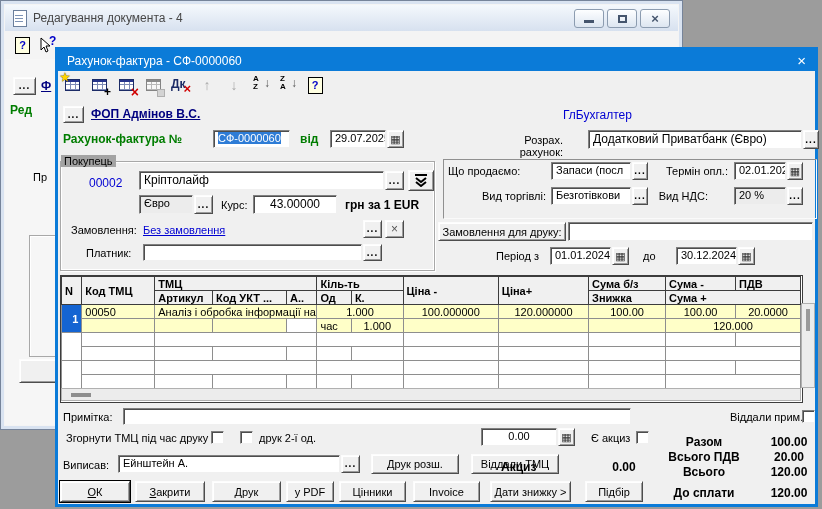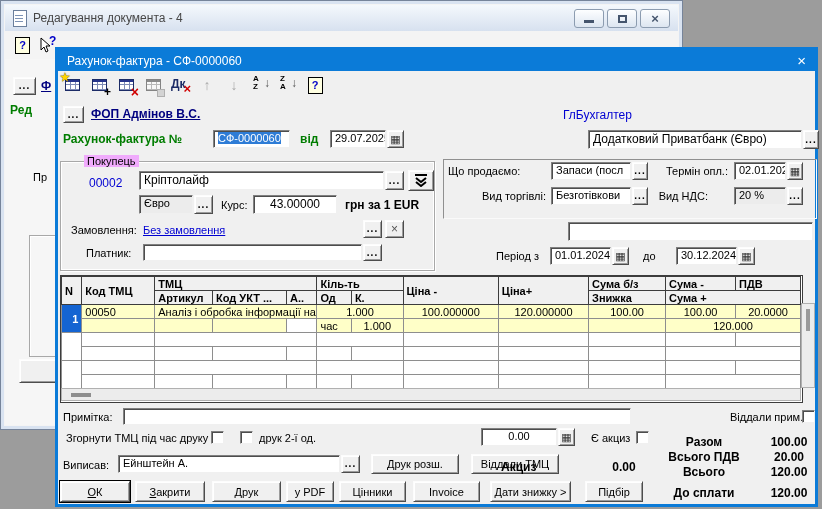--- a/index.html
+++ b/index.html
@@ -6,21 +6,21 @@
   body{width:822px;height:509px;background:#9c9c9c;font-family:"Liberation Sans",sans-serif;font-size:11px;color:#000;overflow:hidden;position:relative}
   .abs{position:absolute}
   .sunken{background:#fff;border:1px solid;border-color:#808080 #f0f0f0 #f0f0f0 #808080;box-shadow:inset 1px 1px 0 #4d4d4d;box-sizing:border-box;padding:1px 4px;white-space:nowrap;overflow:hidden}
   .raised{background:#f0f0f0;border:1px solid;border-color:#fcfcfc #4d4d4d #4d4d4d #fcfcfc;box-shadow:inset 1px 1px 0 #fff,inset -1px -1px 0 #9c9c9c;box-sizing:border-box}
   .btn{display:flex;align-items:center;justify-content:center;cursor:default;white-space:nowrap}
   .btn span{display:block}
   .ac::first-letter{text-decoration:underline}
   .dots{font-weight:bold;letter-spacing:1px;font-size:10px;line-height:6px}
   .cb{width:13px;height:13px;background:#fff;border:1px solid;border-color:#808080 #f0f0f0 #f0f0f0 #808080;box-shadow:inset 1px 1px 0 #4d4d4d;box-sizing:border-box}
   .gbox{border:1px solid #a8a8a8;box-shadow:inset 1px 1px 0 #fff,inset -1px -1px 0 #fff,1px 1px 0 #fff;box-sizing:border-box}
-  .legend{position:absolute;top:-7px;left:23px;background:#f0abfc;padding:0 3px}
+  .legend{position:absolute;top:-7px;left:0;background:#a3a3a3;padding:0 3px}
   .green{color:#007d00;font-weight:bold;font-size:12px}
   .navy{color:#00007f;font-weight:bold;text-decoration:underline;font-size:12px}
   .blue{color:#0000d2}
   .link{color:#0000d2;text-decoration:underline}
   .rt{text-align:center}
   .b{font-weight:bold}
   
   .bgwin{left:0;top:0;width:683px;height:430px;background:#f4f4f4;border:1px solid #76849a;box-shadow:inset 0 0 0 3px #d9e3f1;box-sizing:border-box}
   .bgtitle{left:4px;top:4px;right:4px;height:26px;background:linear-gradient(#f4f8fc,#d7e1ef);display:flex;align-items:center;color:#474747;font-size:12px}
   .wbtn{width:30px;height:19px;border:1px solid #8c9cb0;border-radius:3px;background:linear-gradient(#fdfeff,#dde6f1);display:flex;align-items:center;justify-content:center;color:#45556d;font-weight:bold;font-size:10px;margin-left:3px;box-sizing:border-box}
@@ -133,20 +133,21 @@
       <span class="dots">...</span>
     </div>
   <span class="abs navy" style="left:33px;top:57px">ФОП Адмінов В.С.</span>
   <span class="abs blue" style="left:505px;top:58px;font-size:12px">ГлБухгалтер</span>
 
   <span class="abs green" style="left:5px;top:82px">Рахунок-фактура №</span>
   <div class="abs sunken" style="left:155px;top:80px;width:77px;height:18px;padding:1px 4px"><span style="background:#2e7cd6;color:#fff">СФ-0000060</span></div>
   <span class="abs green" style="left:242px;top:82px">від</span>
   <div class="abs sunken" style="left:272px;top:80px;width:56px;height:18px">29.07.2025</div>
   <div class="abs raised btn cal" style="left:329px;top:80px;width:17px;height:18px">▦</div>
+  <span class="abs" style="left:428px;top:84px;width:77px;text-align:right">Розрах. рахунок:</span>
   <div class="abs sunken" style="left:530px;top:80px;width:214px;height:19px;font-size:12px">Додатковий Приватбанк (Євро)</div>
   <div class="abs raised btn" style="left:745px;top:80px;width:16px;height:19px">
       <span class="dots">...</span>
     </div>
 
   <div class="abs gbox" style="left:2px;top:111px;width:375px;height:110px">
     <span class="legend">Покупець</span>
     <span class="abs blue" style="left:28px;top:14px;font-size:12px">00002</span>
     <div class="abs sunken" style="left:78px;top:9px;width:245px;height:19px;font-size:12px">Кріптолайф</div>
     <div class="abs raised btn" style="left:324px;top:9px;width:19px;height:19px">
@@ -194,20 +195,23 @@
   <div class="abs sunken" style="left:493px;top:137px;width:80px;height:18px">Безготівкови</div>
   <div class="abs raised btn" style="left:574px;top:137px;width:16px;height:18px">
       <span class="dots">...</span>
     </div>
   <span class="abs" style="left:600px;top:140px;width:50px;text-align:right">Вид НДС:</span>
   <div class="abs sunken" style="left:676px;top:137px;width:52px;height:18px;background:#ececec">20 %</div>
   <div class="abs raised btn" style="left:729px;top:137px;width:16px;height:18px">
       <span class="dots">...</span>
     </div>
 
+  <div class="abs raised btn" style="left:380px;top:172px;width:128px;height:19px;background:#f0f0f0">
+      <span>Замовлення для друку:</span>
+    </div>
   <div class="abs sunken" style="left:510px;top:172px;width:245px;height:19px"></div>
   <span class="abs" style="left:438px;top:200px">Період з</span>
   <div class="abs sunken" style="left:492px;top:197px;width:61px;height:18px">01.01.2024</div>
   <div class="abs raised btn cal" style="left:554px;top:197px;width:17px;height:18px">▦</div>
   <span class="abs" style="left:585px;top:200px">до</span>
   <div class="abs sunken" style="left:618px;top:197px;width:61px;height:18px">30.12.2024</div>
   <div class="abs raised btn cal" style="left:680px;top:197px;width:17px;height:18px">▦</div>
 
   <div class="abs" style="left:2px;top:225px;width:741px;height:126px;border:1px solid #3c3c3c;background:#fff;overflow:hidden">
     <table class="grid">

